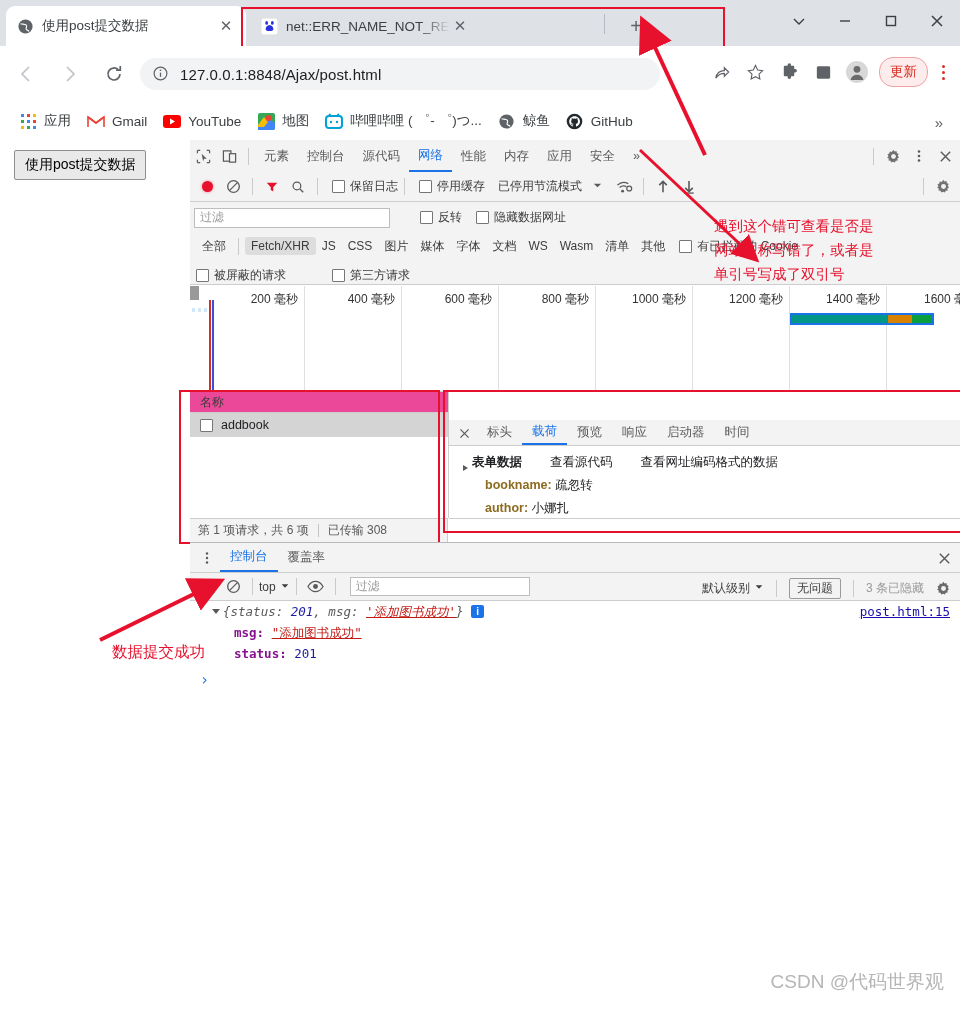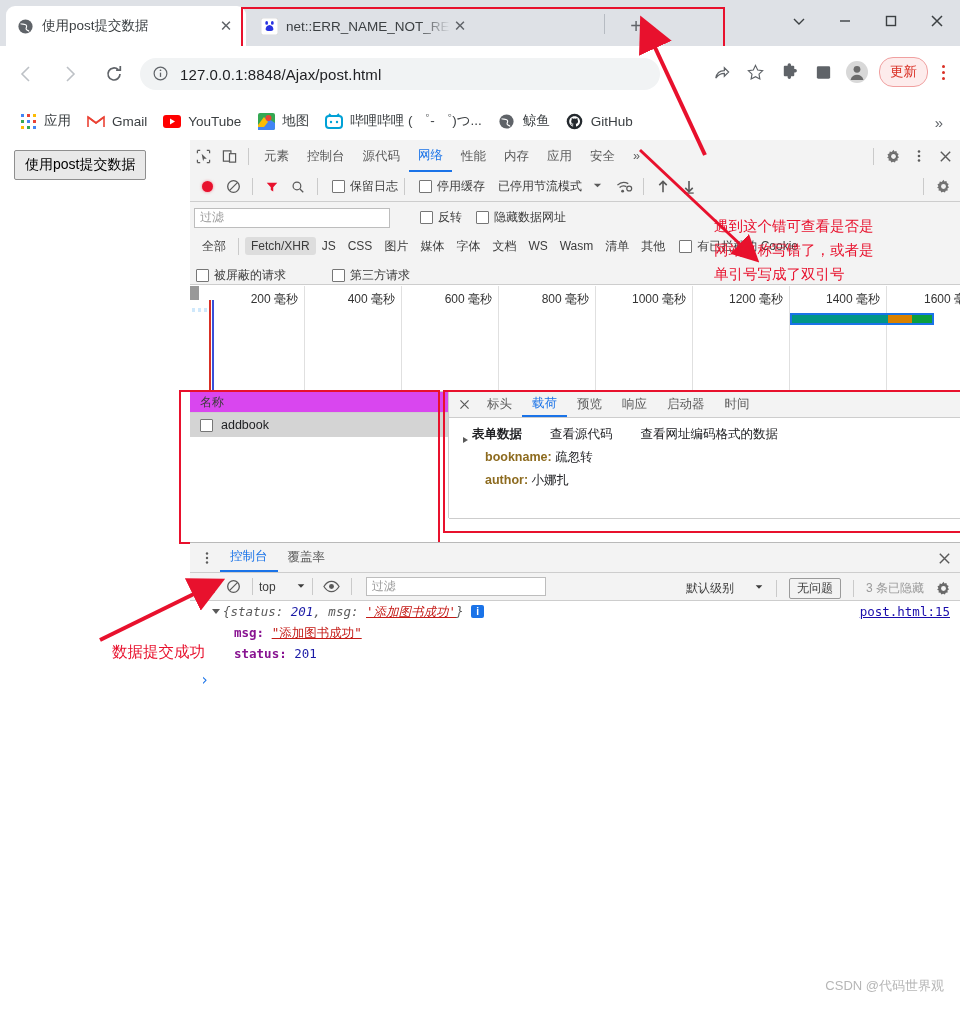--- a/index.html
+++ b/index.html
@@ -94,27 +94,27 @@
   .ov-lbl{position:absolute;top:5px;right:6px;font-size:12px;color:#333;white-space:nowrap;}
   .ov-left-gray{position:absolute;left:0;top:0;width:9px;height:14px;background:#999;}
   .ov-redline{position:absolute;left:19px;top:14px;width:1.5px;height:95px;background:#d93025;}
   .ov-blueline{position:absolute;left:22px;top:14px;width:1.5px;height:95px;background:#3b4fd8;}
   .ov-tick{position:absolute;top:22px;width:3px;height:4px;background:#cfe8fb;}
   .wf-bar{position:absolute;left:600px;top:27px;width:144px;height:12px;border:2px solid #1a73e8;box-sizing:border-box;background:#009688;}
   .wf-seg{position:absolute;top:0;height:8px;}
 
   
   .reqpane{position:absolute;left:0;top:252px;width:258px;height:126px;background:#fff;border-right:1px solid #cdcdcd;}
-  .reqhead{height:21px;background:#d946ef;border-bottom:1px solid #cdcdcd;display:flex;align-items:center;padding-left:10px;box-sizing:border-box;font-size:12px;color:#3c3c3c;}
+  .reqhead{height:21px;background:#ec4899;border-bottom:1px solid #cdcdcd;display:flex;align-items:center;padding-left:10px;box-sizing:border-box;font-size:12px;color:#3c3c3c;}
   .reqrow{height:24px;background:#d4d4d4;display:flex;align-items:center;padding-left:10px;box-sizing:border-box;font-size:12.5px;color:#202124;}
   .reqrow .cb{margin-right:8px;}
 
   
   .detail{position:absolute;left:259px;top:252px;width:511px;height:126px;background:#fff;}
-  .det-tabbar{height:26px;background:#f3f3f3;border-bottom:1px solid #cdcdcd;display:flex;align-items:center;padding-left:2px;box-sizing:border-box;}
+  .det-tabbar{height:26px;background:#f3f3f3;border-bottom:1px solid #cdcdcd;display:flex;padding-left:2px;box-sizing:border-box;margin-top:28px;}
   .det-tab{height:25px;display:flex;align-items:center;padding:0 10px;font-size:12.5px;color:#5a5a5a;box-sizing:border-box;}
   .det-tab.sel{color:#1a73e8;border-bottom:2px solid #1a73e8;}
   .det-body{padding:8px 0 0 14px;}
   .det-section{display:flex;align-items:flex-end;font-size:12.5px;color:#202124;font-weight:bold;}
   .caret{display:inline-block;width:0;height:0;border-left:5px solid #5a5a5a;border-top:3.5px solid transparent;border-bottom:3.5px solid transparent;margin-right:4px;}
   .det-link{font-size:12.5px;color:#202124;font-weight:normal;margin-left:28px;}
   .kv{margin:6px 0 0 22px;font-size:12.5px;}
   .kv .k{color:#8d6b1f;font-weight:bold;}
   .kv .v{color:#202124;}
 
@@ -129,21 +129,21 @@
 
   
   .drawer{position:absolute;left:0;top:402px;width:770px;height:467px;background:#fff;border-top:1px solid #b9b9b9;}
   .dw-tabbar{height:30px;background:#f3f3f3;border-bottom:1px solid #cdcdcd;display:flex;align-items:center;padding-left:4px;box-sizing:border-box;}
   .dw-tab{height:29px;display:flex;align-items:center;padding:0 10px;font-size:12.5px;color:#5a5a5a;box-sizing:border-box;}
   .dw-tab.sel{color:#1a73e8;border-bottom:2px solid #1a73e8;}
   .dw-close{position:absolute;right:6px;top:5px;width:20px;height:20px;display:flex;align-items:center;justify-content:center;color:#5a5a5a;}
   .dw-ctrl{height:28px;background:#f3f3f3;border-bottom:1px solid #cdcdcd;display:flex;align-items:center;padding-left:4px;box-sizing:border-box;}
   .dw-filter{width:180px;height:19px;background:#fff;border:1px solid #bdbdbd;box-sizing:border-box;font-size:12px;color:#9a9a9a;display:flex;align-items:center;padding-left:5px;margin-left:8px;}
   .dw-right{position:absolute;right:4px;top:31px;height:28px;display:flex;align-items:center;gap:6px;}
-  .sel-lbl{font-size:12px;color:#3c3c3c;display:flex;align-items:center;gap:20px;}
+  .sel-lbl{font-size:12px;color:#3c3c3c;display:flex;align-items:center;gap:4px;}
   .pill-btn{font-size:12px;color:#3c3c3c;border:1px solid #9b9b9b;border-radius:2px;padding:1px 7px;background:#f3f3f3;}
   .hidden-cnt{font-size:12px;color:#9a9a9a;}
 
   .console-out{position:absolute;left:0;top:59px;width:770px;height:408px;font-family:"DejaVu Sans Mono","Liberation Mono",monospace;font-size:12.5px;}
   .c-row{position:relative;padding:2px 0 2px 14px;}
   .c-italic{font-style:italic;}
   .c-num{color:#1a1aa6;}
   .c-str{color:#c41a16;text-decoration:underline;}
   .c-key{color:#881391;font-weight:bold;}
   .c-gray{color:#5a5a5a;}
@@ -154,21 +154,21 @@
     font-size:10px;line-height:13px;text-align:center;font-family:"Liberation Sans",sans-serif;font-weight:bold;vertical-align:1px;}
   .c-prompt{color:#1a73e8;font-size:15px;}
   .tri-r{display:inline-block;width:0;height:0;border-left:5px solid #5a5a5a;border-top:4px solid transparent;border-bottom:4px solid transparent;margin-right:3px;}
   .tri-d{display:inline-block;width:0;height:0;border-left:4px solid transparent;border-right:4px solid transparent;border-top:5px solid #5a5a5a;margin-right:3px;vertical-align:2px;}
 
   
   .anno{position:absolute;color:#e8112d;font-size:14.5px;line-height:24px;white-space:nowrap;pointer-events:none;}
   .anno-devtools{left:714px;top:214px;}
   .anno-ok{left:112px;top:640px;font-size:15.5px;}
   svg.arrow{position:absolute;pointer-events:none;overflow:visible;}
-  .watermark{position:absolute;right:16px;bottom:14px;color:#b6b6b6;font-size:13px;}
+  .watermark{position:absolute;right:16px;bottom:14px;color:#b6b6b6;font-size:19px;}
 </style>
 </head>
 <body>
 
 <div class="chrome">
 
   <div class="tabstrip">
     <div class="tab active tab1">
       <span class="tab-fav">
         <svg width="17" height="17" viewBox="0 0 24 24">
@@ -612,20 +612,25 @@
         <span class="v">疏忽转</span>
       </div>
       <div class="kv">
         <span class="k">author:</span>
         <span class="v">小娜扎</span>
       </div>
     </div>
   </div>
 
   <div class="statusbar-rest"></div>
+  <div class="statusbar">
+    <span>第 1 项请求，共 6 项</span>
+    <span class="divider"></span>
+    <span>已传输 308</span>
+  </div>
 
   <div class="redbox-req"></div>
   <div class="redbox-det"></div>
 
   <div class="drawer">
     <div class="dw-tabbar">
       <span class="dt-ico">
         <svg width="14" height="14" viewBox="0 0 14 14">
             <circle cx="7" cy="2.5" r="1.2" fill="#5a5a5a"></circle>
             <circle cx="7" cy="7" r="1.2" fill="#5a5a5a"></circle>

